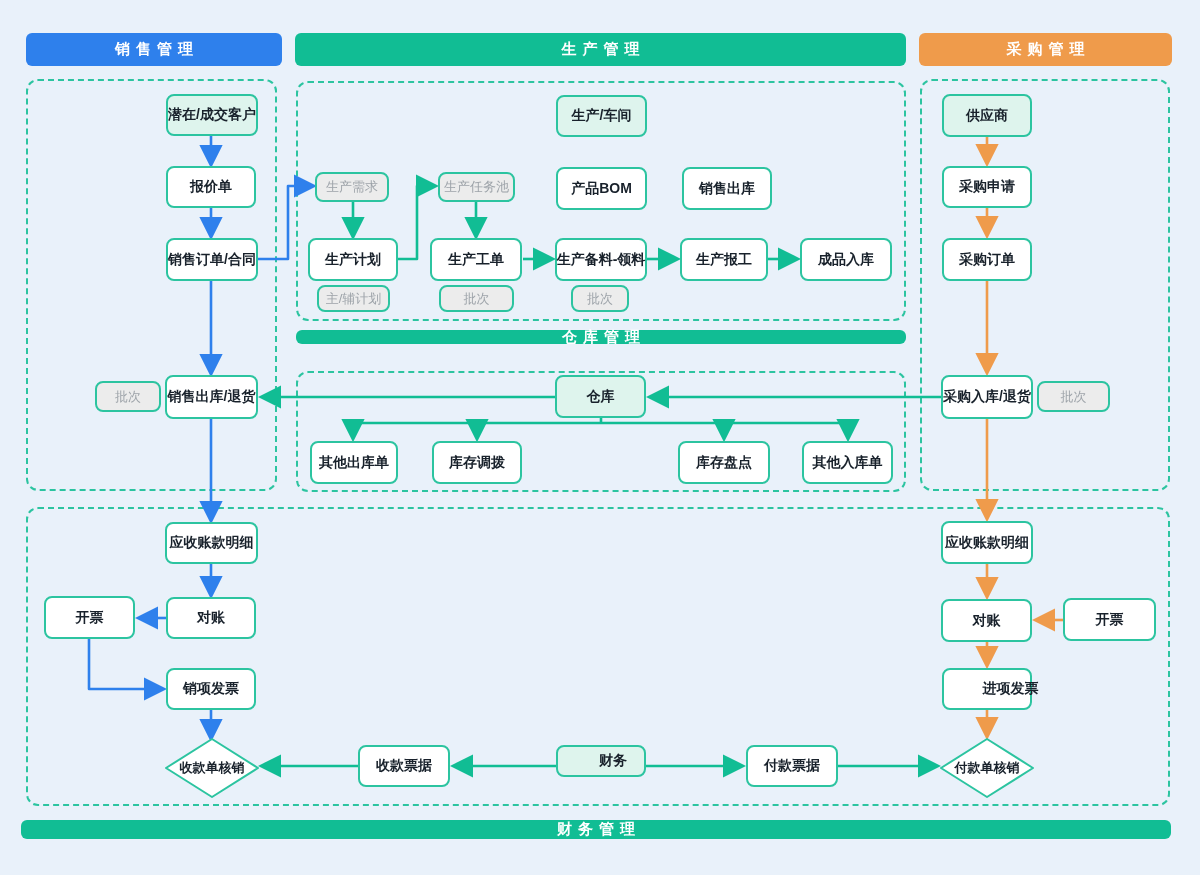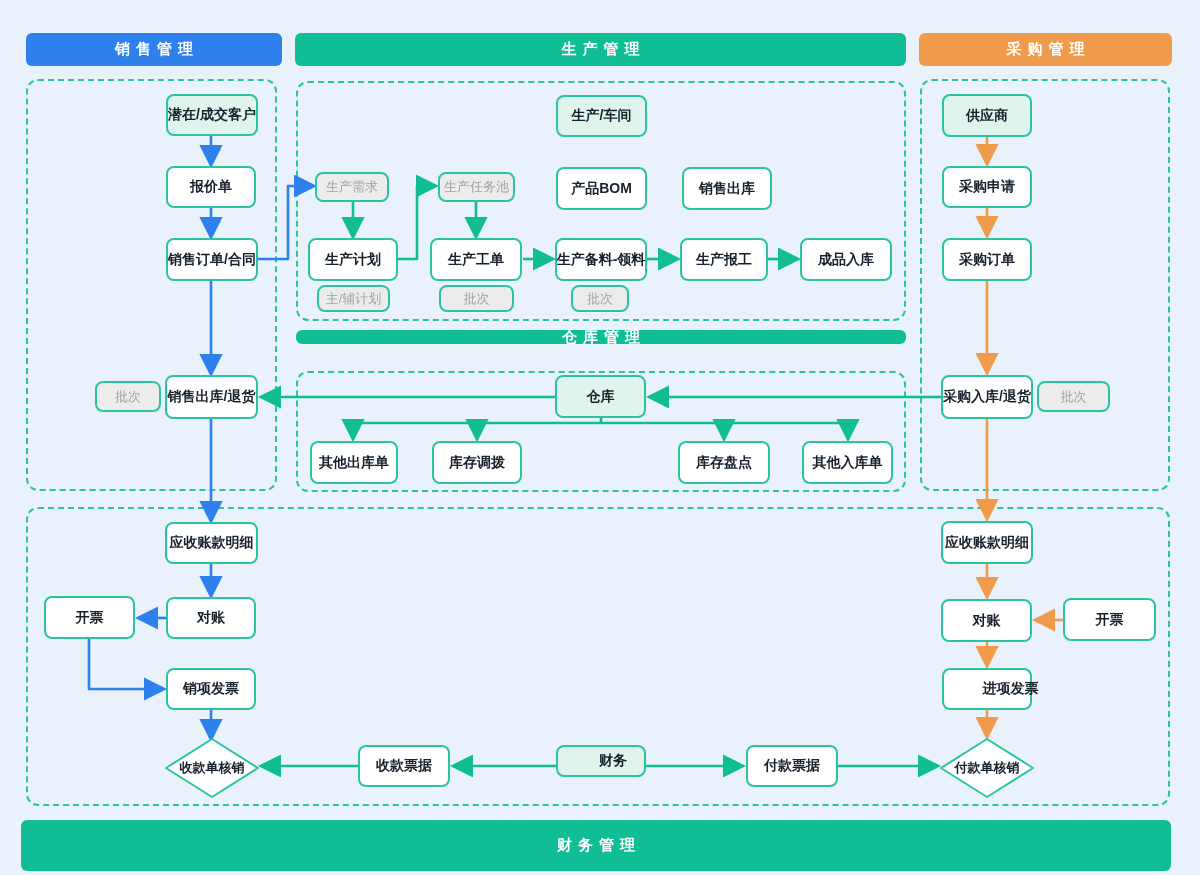--- a/index.html
+++ b/index.html
@@ -89,21 +89,21 @@
   <div class="region" style="left:26px;top:79px;width:251px;height:412px;"></div>
   <div class="region" style="left:296px;top:81px;width:610px;height:240px;"></div>
   <div class="region" style="left:920px;top:79px;width:250px;height:412px;"></div>
   <div class="region" style="left:296px;top:371px;width:610px;height:121px;"></div>
   <div class="region" style="left:26px;top:507px;width:1144px;height:299px;"></div>
 
   <div class="band band-blue" style="left:26px;top:33px;width:256px;height:33px;">销售管理</div>
   <div class="band band-green" style="left:295px;top:33px;width:611px;height:33px;">生产管理</div>
   <div class="band band-orange" style="left:919px;top:33px;width:253px;height:33px;">采购管理</div>
   <div class="band band-green" style="left:296px;top:330px;width:610px;height:14px;">仓库管理</div>
-  <div class="band band-green" style="left:21px;top:820px;width:1150px;height:51px;">财务管理</div>
+  <div class="band band-green" style="left:21px;top:820px;width:1150px;height:19px;">财务管理</div>
 
   <svg id="wires" width="1200" height="875" viewBox="0 0 1200 875">
     <defs>
       <marker id="ab" markerWidth="9" markerHeight="9" refX="7" refY="4.5" orient="auto">
         <path class="mb" d="M0,0 L9,4.5 L0,9 Z"></path>
       </marker>
       <marker id="ag" markerWidth="9" markerHeight="9" refX="7" refY="4.5" orient="auto">
         <path class="mg" d="M0,0 L9,4.5 L0,9 Z"></path>
       </marker>
       <marker id="ao" markerWidth="9" markerHeight="9" refX="7" refY="4.5" orient="auto">

